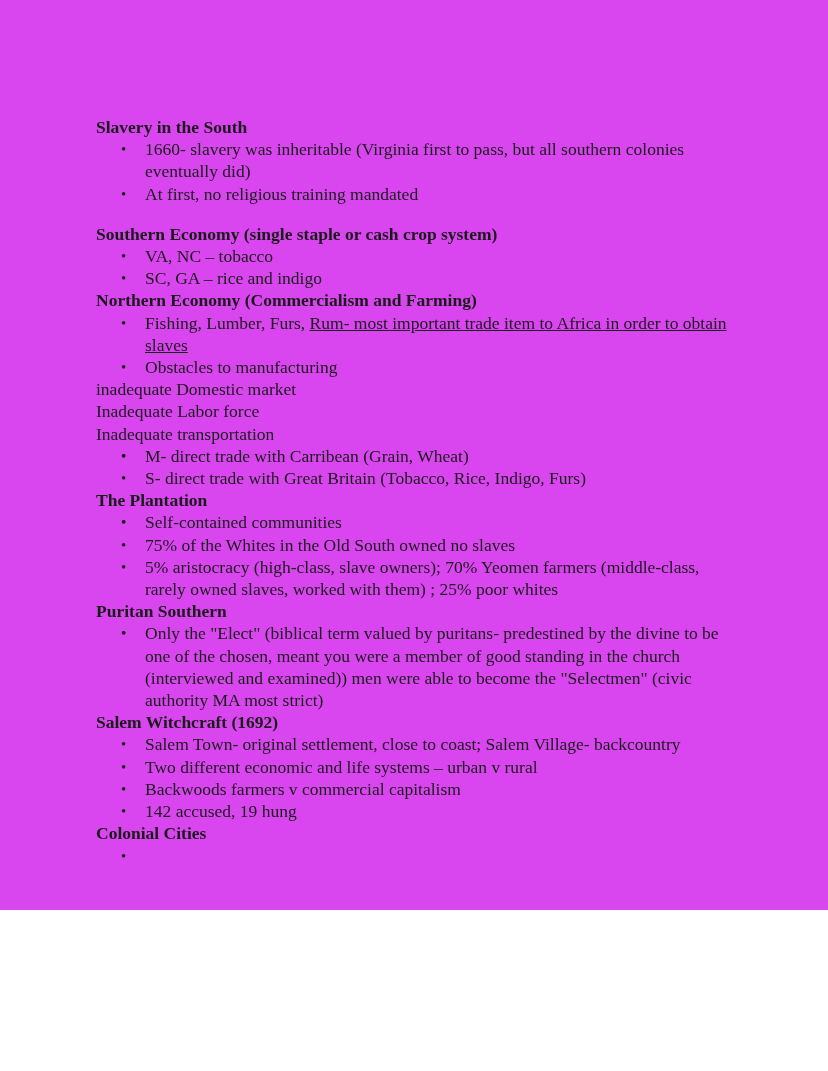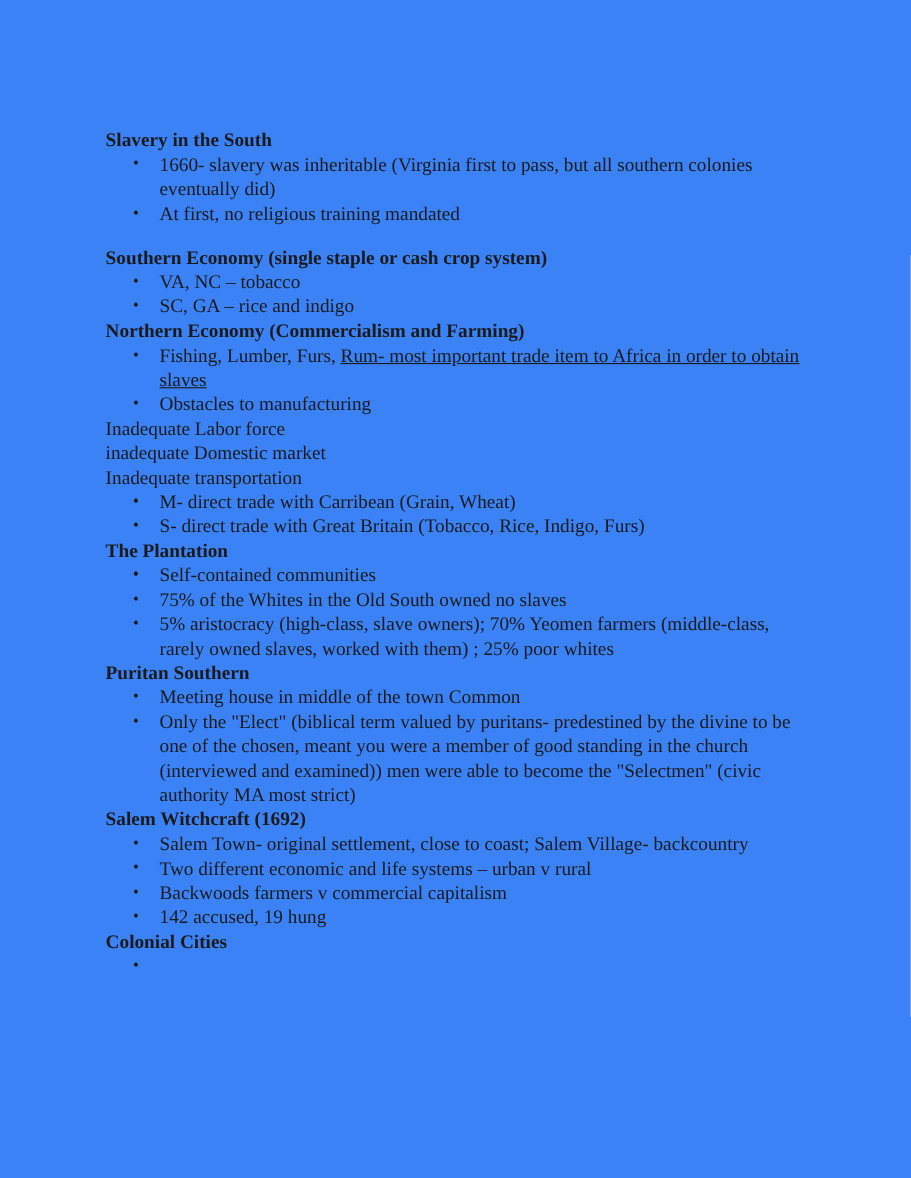--- a/index.html
+++ b/index.html
@@ -6,22 +6,22 @@
   html, body { background: #ffffff; }
   body {
     width: 828px;
     height: 1071px;
     overflow: hidden;
     font-family: "Liberation Serif", "DejaVu Serif", serif;
     color: #1a1a1a;
   }
   .page {
     width: 828px;
-    height: 1071px;
-    background: #3b82f6;
+    height: 910px;
+    background: #d946ef;
     padding: 116px 90px 0 96px;
   }
   .doc {
     width: 635px;
     font-size: 17.5px;
     line-height: 22.2px;
   }
   .heading { font-weight: 700; }
   .plain { font-weight: 400; }
   .bullet {
@@ -45,33 +45,33 @@
       <div class="heading">Slavery in the South</div>
       <div class="bullet"><span class="marker">•</span><span><span>1660- slavery was inheritable (Virginia first to pass, but all southern colonies eventually did)</span></span></div>
       <div class="bullet"><span class="marker">•</span><span><span>At first, no religious training mandated</span></span></div>
       <div class="spacer"></div>
       <div class="heading">Southern Economy (single staple or cash crop system)</div>
       <div class="bullet"><span class="marker">•</span><span><span>VA, NC – tobacco</span></span></div>
       <div class="bullet"><span class="marker">•</span><span><span>SC, GA – rice and indigo</span></span></div>
       <div class="heading">Northern Economy (Commercialism and Farming)</div>
       <div class="bullet"><span class="marker">•</span><span><span>Fishing, Lumber, Furs, </span><span class="underline">Rum- most important trade item to Africa in order to obtain slaves</span></span></div>
       <div class="bullet"><span class="marker">•</span><span><span>Obstacles to manufacturing</span></span></div>
+      <div class="plain">inadequate Domestic market</div>
       <div class="plain">Inadequate Labor force</div>
-      <div class="plain">inadequate Domestic market</div>
       <div class="plain">Inadequate transportation</div>
       <div class="bullet"><span class="marker">•</span></div>
       <div class="bullet"><span class="marker">•</span><span><span>M- direct trade with Carribean (Grain, Wheat)</span></span></div>
       <div class="bullet"><span class="marker">•</span><span><span>S- direct trade with Great Britain (Tobacco, Rice, Indigo, Furs)</span></span></div>
       <div class="heading">The Plantation</div>
       <div class="bullet"><span class="marker">•</span></div>
       <div class="bullet"><span class="marker">•</span><span><span>Self-contained communities</span></span></div>
       <div class="bullet"><span class="marker">•</span><span><span>75% of the Whites in the Old South owned no slaves</span></span></div>
       <div class="bullet"><span class="marker">•</span><span><span>5% aristocracy (high-class, slave owners); 70% Yeomen farmers (middle-class, rarely owned slaves, worked with them) ; 25% poor whites</span></span></div>
       <div class="heading">Puritan Southern</div>
-      <div class="bullet"><span class="marker">•</span><span><span>Meeting house in middle of the town Common</span></span></div>
+      <div class="bullet"><span class="marker">•</span></div>
       <div class="bullet"><span class="marker">•</span><span><span>Only the "Elect" (biblical term valued by puritans- predestined by the divine to be one of the chosen, meant you were a member of good standing in the church (interviewed and examined)) men were able to become the "Selectmen" (civic authority MA most strict)</span></span></div>
       <div class="heading">Salem Witchcraft (1692)</div>
       <div class="bullet"><span class="marker">•</span><span><span>Salem Town- original settlement, close to coast; Salem Village- backcountry</span></span></div>
       <div class="bullet"><span class="marker">•</span><span><span>Two different economic and life systems – urban v rural</span></span></div>
       <div class="bullet"><span class="marker">•</span><span><span>Backwoods farmers v commercial capitalism</span></span></div>
       <div class="bullet"><span class="marker">•</span><span><span>142 accused, 19 hung</span></span></div>
       <div class="heading">Colonial Cities</div>
       <div class="bullet"><span class="marker">•</span></div>
     </div>
 </div>

